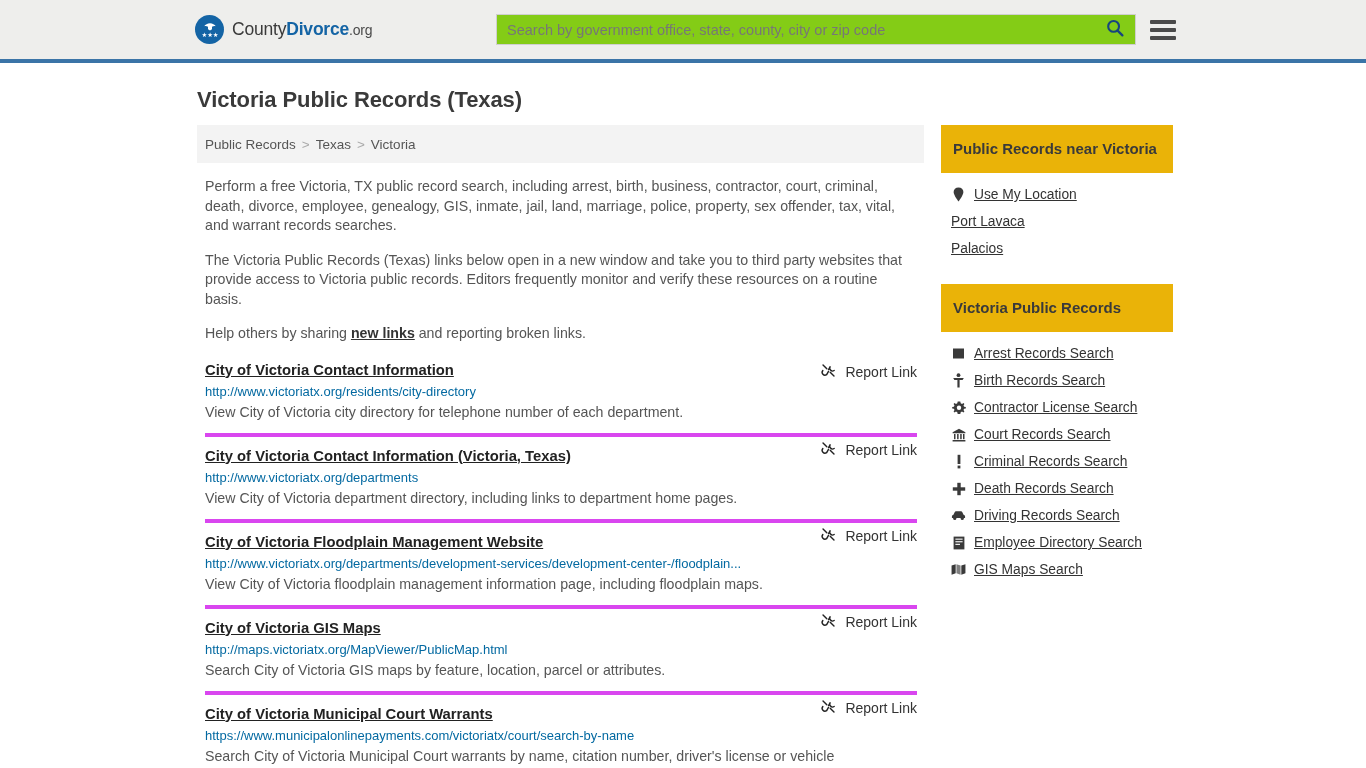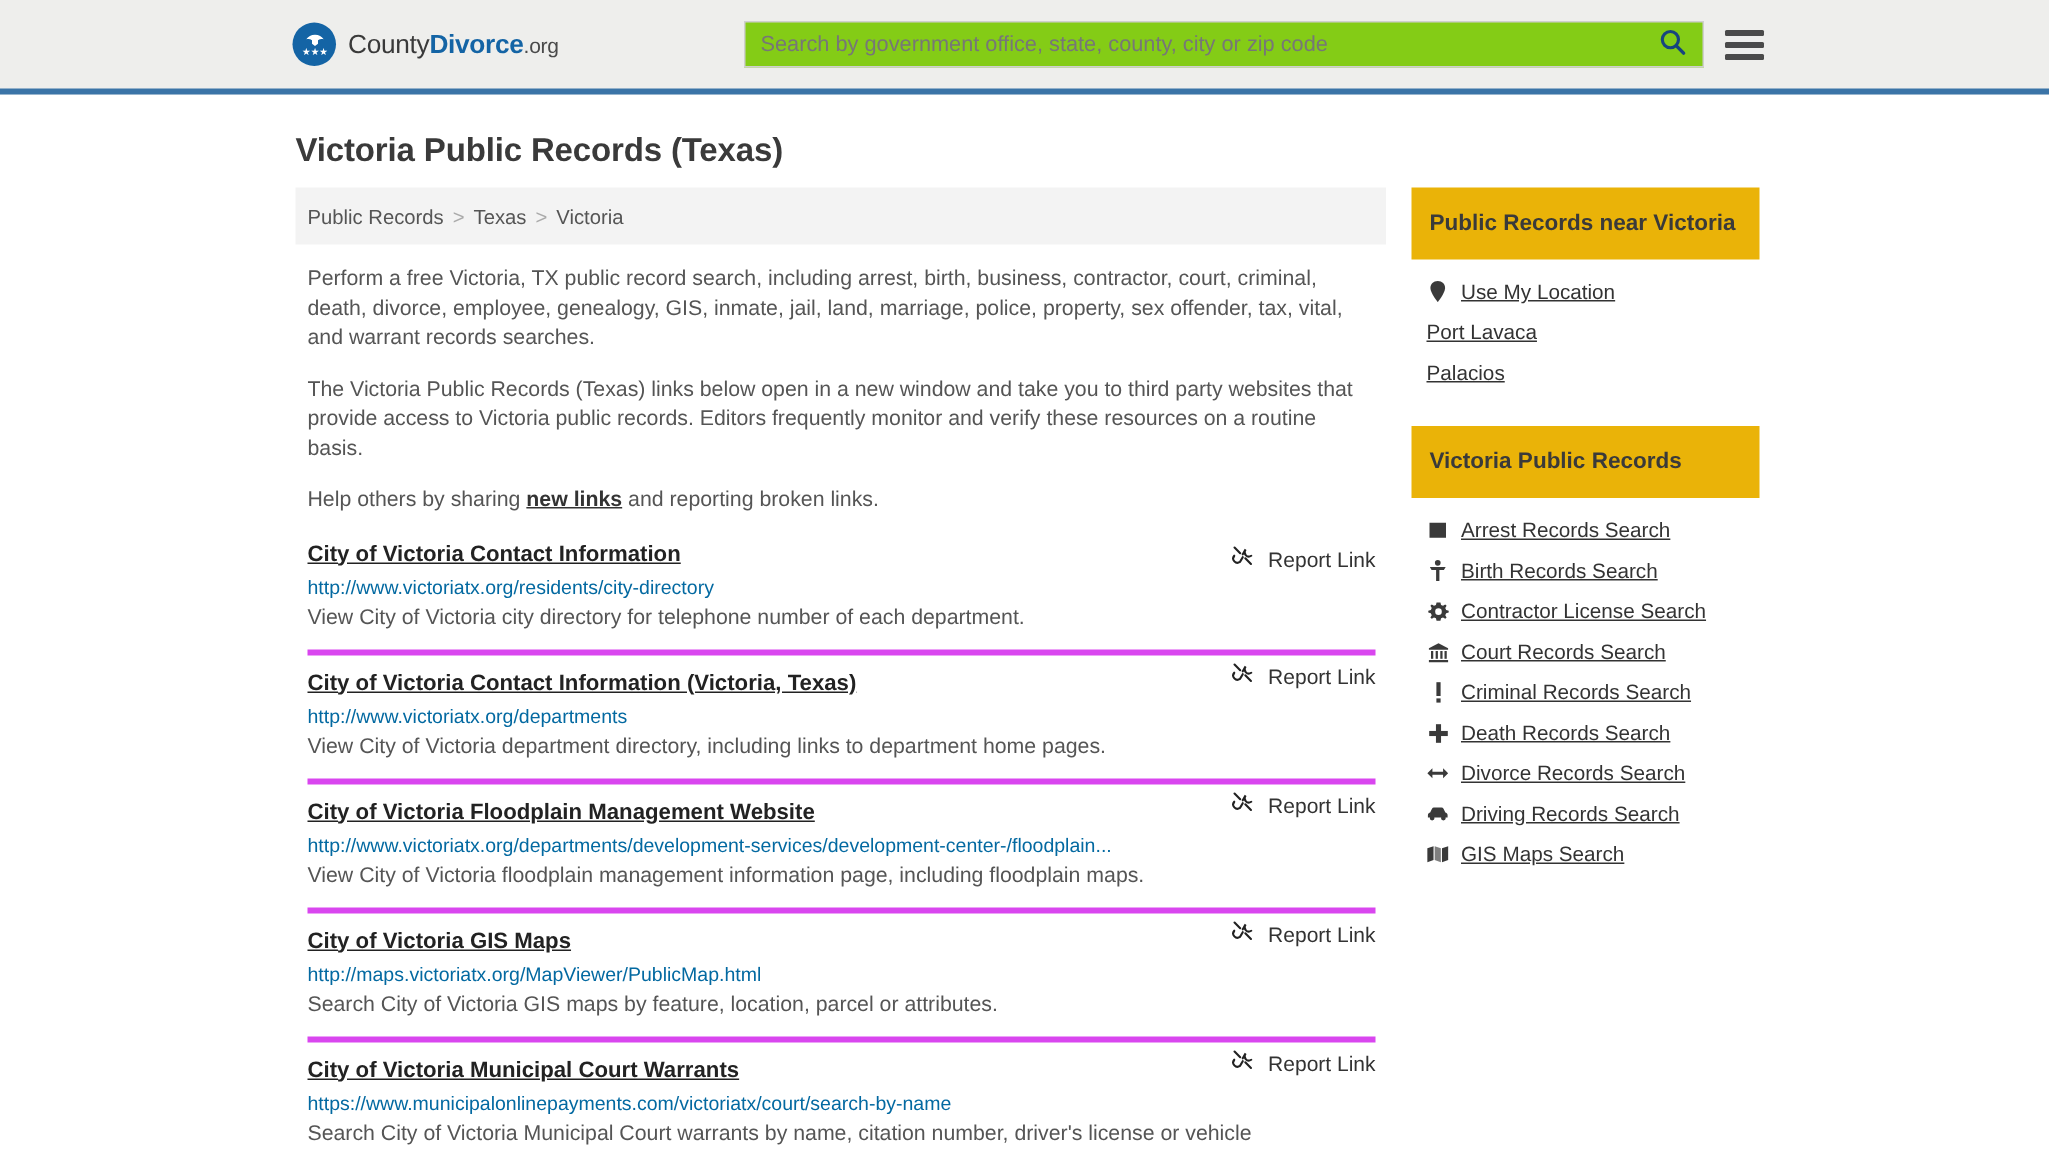--- a/index.html
+++ b/index.html
@@ -469,40 +469,43 @@
           <div class="side-item">
             <span class="side-icon">
               <svg width="14" height="14" viewBox="0 0 14 14" aria-hidden="true">
                 <rect x="5.3" y="0.8" width="3.4" height="12.4" fill="#3a3a3a"></rect>
                 <rect x="0.8" y="5.3" width="12.4" height="3.4" fill="#3a3a3a"></rect>
               </svg>
             </span>
             <span class="si-label">Death Records Search</span>
           </div>
 
-          <div class="side-item">
-            <span class="side-icon">
-              <svg width="16" height="11" viewBox="0 0 16 11" aria-hidden="true">
-                <path d="M0.6 5.5 L4.2 2.0 L4.2 4.4 L11.8 4.4 L11.8 2.0 L15.4 5.5 L11.8 9.0 L11.8 6.6 L4.2 6.6 L4.2 9.0 Z" fill="#3a3a3a"></path>
-              </svg>
-            </span>
-            <span class="si-label">Divorce Records Search</span>
-          </div>
 
           <div class="side-item">
             <span class="side-icon">
               <svg width="16" height="11" viewBox="0 0 16 11" aria-hidden="true">
                 <path d="M1.0 6.4 C1.0 5.2 2.0 4.7 2.6 4.6 L3.9 1.9 C4.2 1.3 4.7 1.0 5.3 1.0 L10.7 1.0 C11.3 1.0 11.8 1.3 12.1 1.9 L13.4 4.6 C14.0 4.7 15.0 5.2 15.0 6.4 L15.0 8.2 L1.0 8.2 Z" fill="#3a3a3a"></path>
                 <circle cx="4.0" cy="8.6" r="1.7" fill="#3a3a3a"></circle>
                 <circle cx="12.0" cy="8.6" r="1.7" fill="#3a3a3a"></circle>
               </svg>
             </span>
             <span class="si-label">Driving Records Search</span>
           </div>
 
+          <div class="side-item">
+            <span class="side-icon">
+              <svg width="12" height="14" viewBox="0 0 12 14" aria-hidden="true">
+                <rect x="0.6" y="0.6" width="10.8" height="12.8" fill="#3a3a3a"></rect>
+                <rect x="2.4" y="2.6" width="7.2" height="1.1" fill="#ffffff"></rect>
+                <rect x="2.4" y="5.2" width="7.2" height="1.1" fill="#ffffff"></rect>
+                <rect x="2.4" y="7.8" width="4.6" height="1.1" fill="#ffffff"></rect>
+              </svg>
+            </span>
+            <span class="si-label">Employee Directory Search</span>
+          </div>
 
           <div class="side-item">
             <span class="side-icon">
               <svg width="16" height="13" viewBox="0 0 16 13" aria-hidden="true">
                 <path d="M0.6 2.2 L5.0 0.8 L5.0 10.6 L0.6 12.2 Z" fill="#3a3a3a"></path>
                 <path d="M5.8 0.8 L10.2 2.2 L10.2 12.2 L5.8 10.6 Z" fill="#3a3a3a" opacity="0.65"></path>
                 <path d="M11.0 2.2 L15.4 0.8 L15.4 10.6 L11.0 12.2 Z" fill="#3a3a3a"></path>
               </svg>
             </span>
             <span class="si-label">GIS Maps Search</span>

